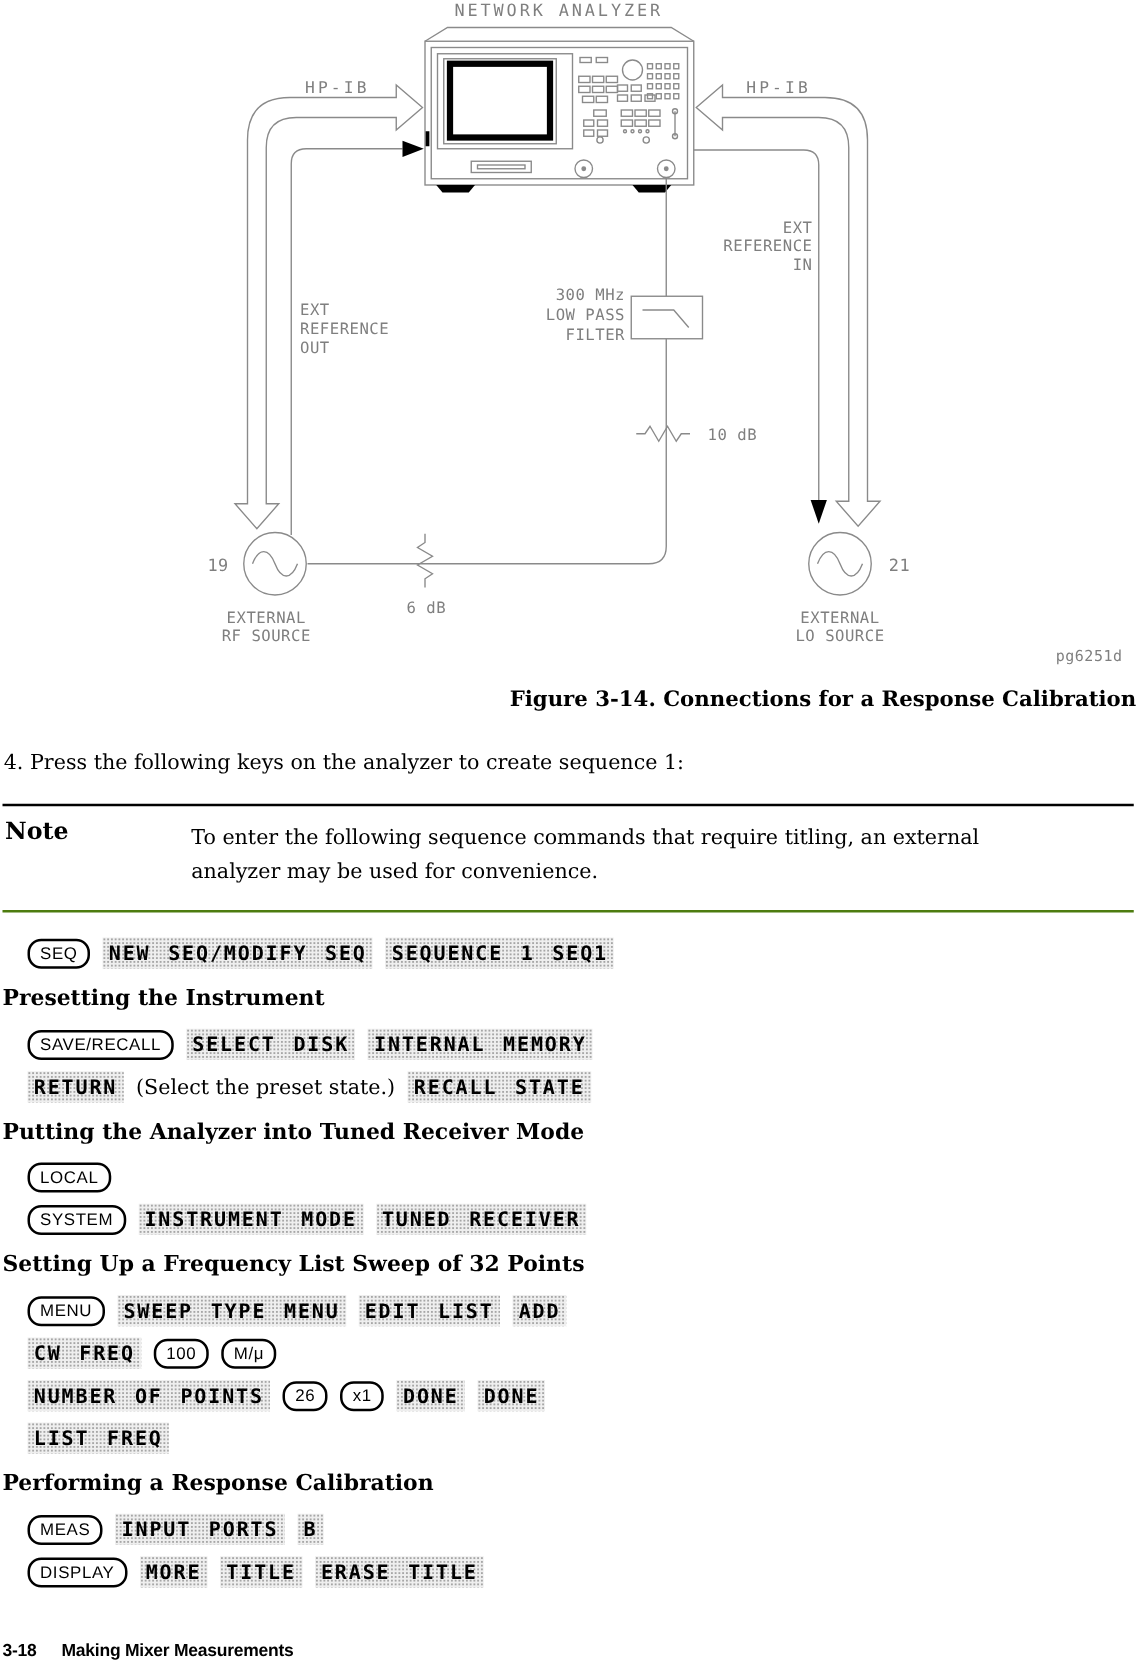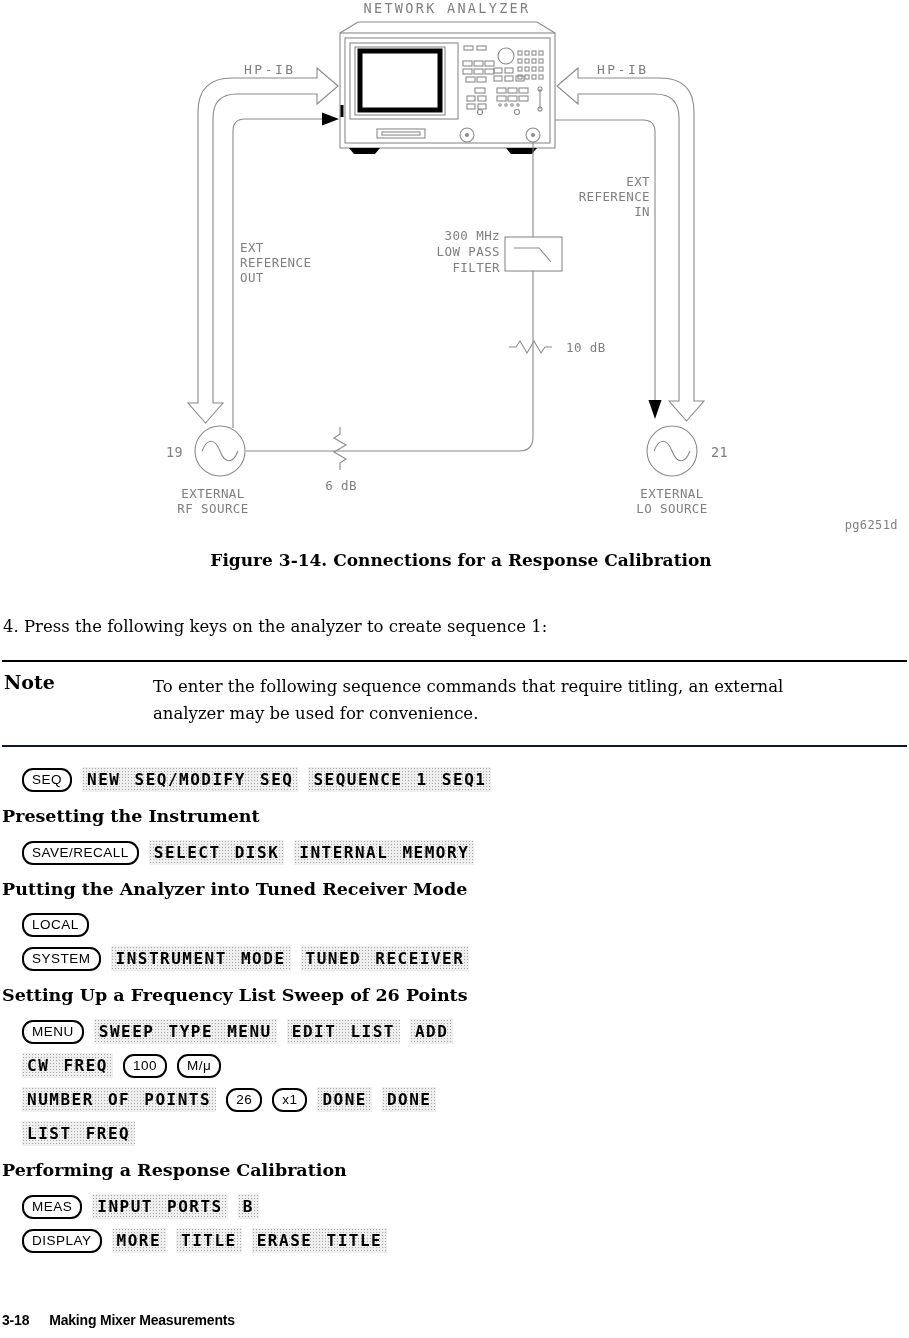--- a/index.html
+++ b/index.html
@@ -1,21 +1,21 @@
 <!DOCTYPE html>
 <html><head>
 <meta charset="utf-8">
 <style>
   html,body{margin:0;padding:0;background:#fff;}
   .page{position:relative;width:909px;height:1338px;background:#fff;overflow:hidden;
         font-family:"DejaVu Serif",serif;color:#000;}
   .diagram-wrap{position:relative;width:787px;height:540px;}
-  .caption{text-align:center;font-weight:bold;font-size:17px;margin:10px 0 0 13px;}
-  .step{font-size:16.5px;margin:47px 0 0 3px;}
-  .note-box{margin:24px 2px 0 2px;border-top:2px solid #000;border-bottom:2px solid #0f172a;
+  .caption{text-align:right;font-weight:bold;font-size:17px;margin:10px 0 0 13px;}
+  .step{font-size:16.5px;margin:30px 0 0 3px;}
+  .note-box{margin:24px 2px 0 2px;border-top:2px solid #000;border-bottom:2px solid #4d7c0f;
             display:flex;padding:9px 0 18px 0;}
   .note-label{width:149px;flex:0 0 149px;font-weight:bold;font-size:19px;padding-left:2px;}
   .note-text{font-size:16.5px;line-height:1.62;padding-top:3px;}
   .seq{margin-top:20px;}
   .seq h3{font-size:17.5px;font-weight:bold;margin:14px 0 14px 2px;font-family:"DejaVu Serif",serif;}
   .seq-row{margin:9px 0;padding-left:22px;display:flex;align-items:center;flex-wrap:nowrap;}
   .hardkey{display:inline-block;border:2px solid #000;border-radius:11px;padding:2px 8px 3px 8px;
            font-family:"Liberation Sans",sans-serif;font-size:13.5px;letter-spacing:.5px;
            margin-right:10px;background:#fff;white-space:pre;}
   .softkey{display:inline-block;font-family:"DejaVu Sans Mono",monospace;font-weight:bold;
@@ -195,30 +195,35 @@
         <span class="hardkey">SEQ</span>
         <span class="softkey">NEW SEQ/MODIFY SEQ</span>
         <span class="softkey">SEQUENCE 1 SEQ1</span>
       </div>
       <h3>Presetting the Instrument</h3>
       <div class="seq-row">
         <span class="hardkey">SAVE/RECALL</span>
         <span class="softkey">SELECT DISK</span>
         <span class="softkey">INTERNAL MEMORY</span>
       </div>
+      <div class="seq-row">
+        <span class="softkey">RETURN</span>
+        <span class="plain">(Select the preset state.)</span>
+        <span class="softkey">RECALL STATE</span>
+      </div>
       <h3>Putting the Analyzer into Tuned Receiver Mode</h3>
       <div class="seq-row">
         <span class="hardkey">LOCAL</span>
       </div>
       <div class="seq-row">
         <span class="hardkey">SYSTEM</span>
         <span class="softkey">INSTRUMENT MODE</span>
         <span class="softkey">TUNED RECEIVER</span>
       </div>
-      <h3>Setting Up a Frequency List Sweep of 26 Points</h3>
+      <h3>Setting Up a Frequency List Sweep of 32 Points</h3>
       <div class="seq-row">
         <span class="hardkey">MENU</span>
         <span class="softkey">SWEEP TYPE MENU</span>
         <span class="softkey">EDIT LIST</span>
         <span class="softkey">ADD</span>
       </div>
       <div class="seq-row">
         <span class="softkey">CW FREQ</span>
         <span class="hardkey">100</span>
         <span class="hardkey">M/μ</span>

